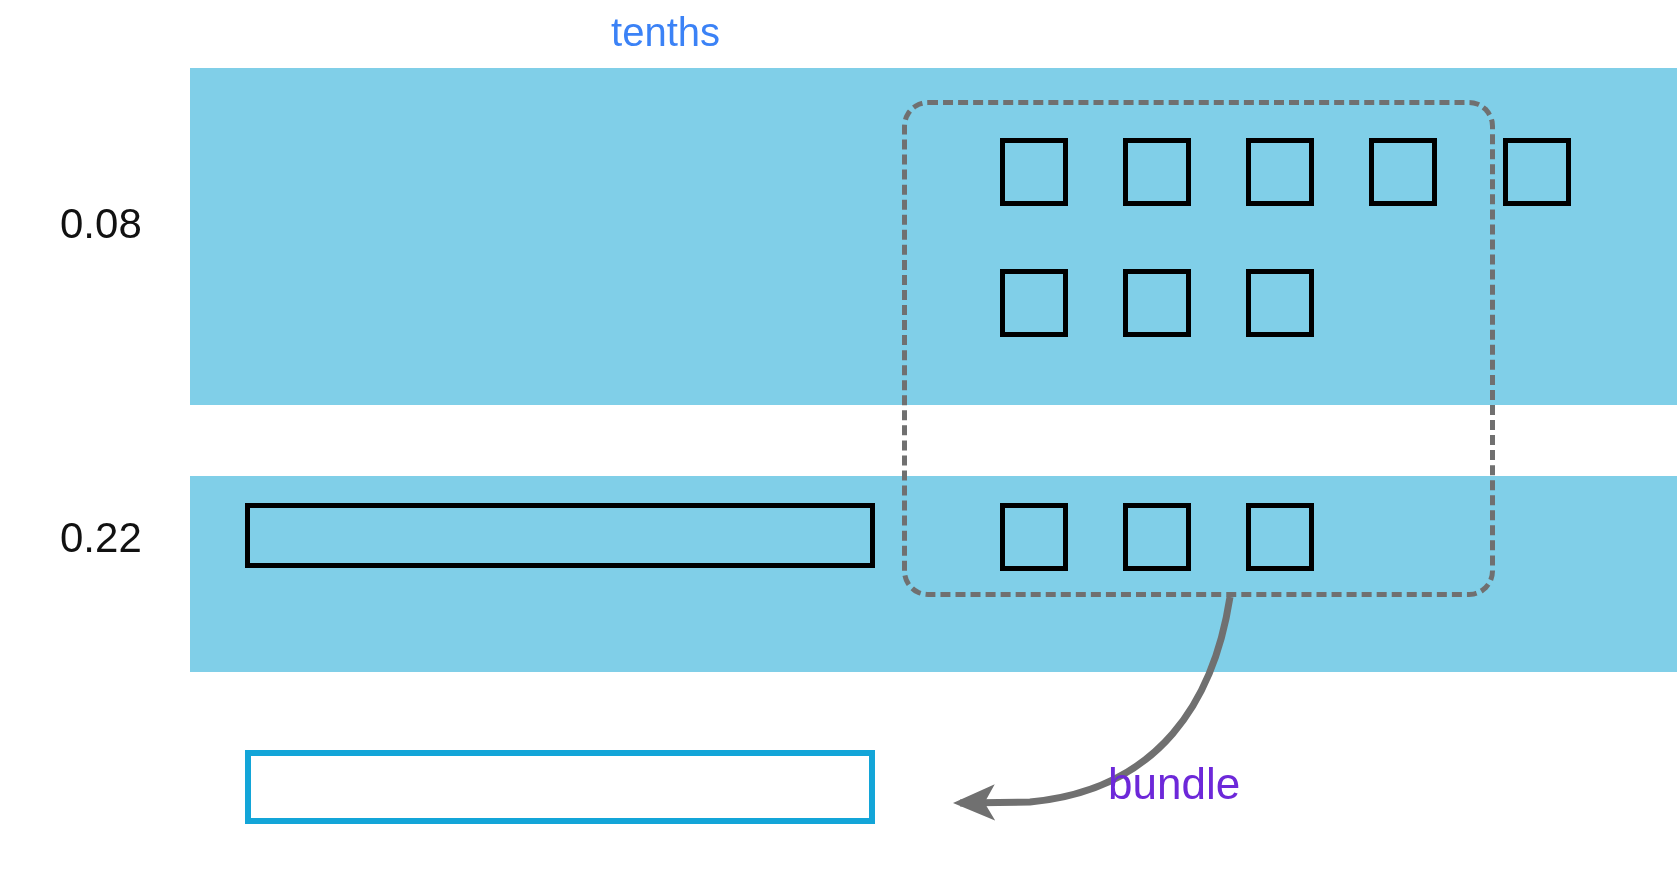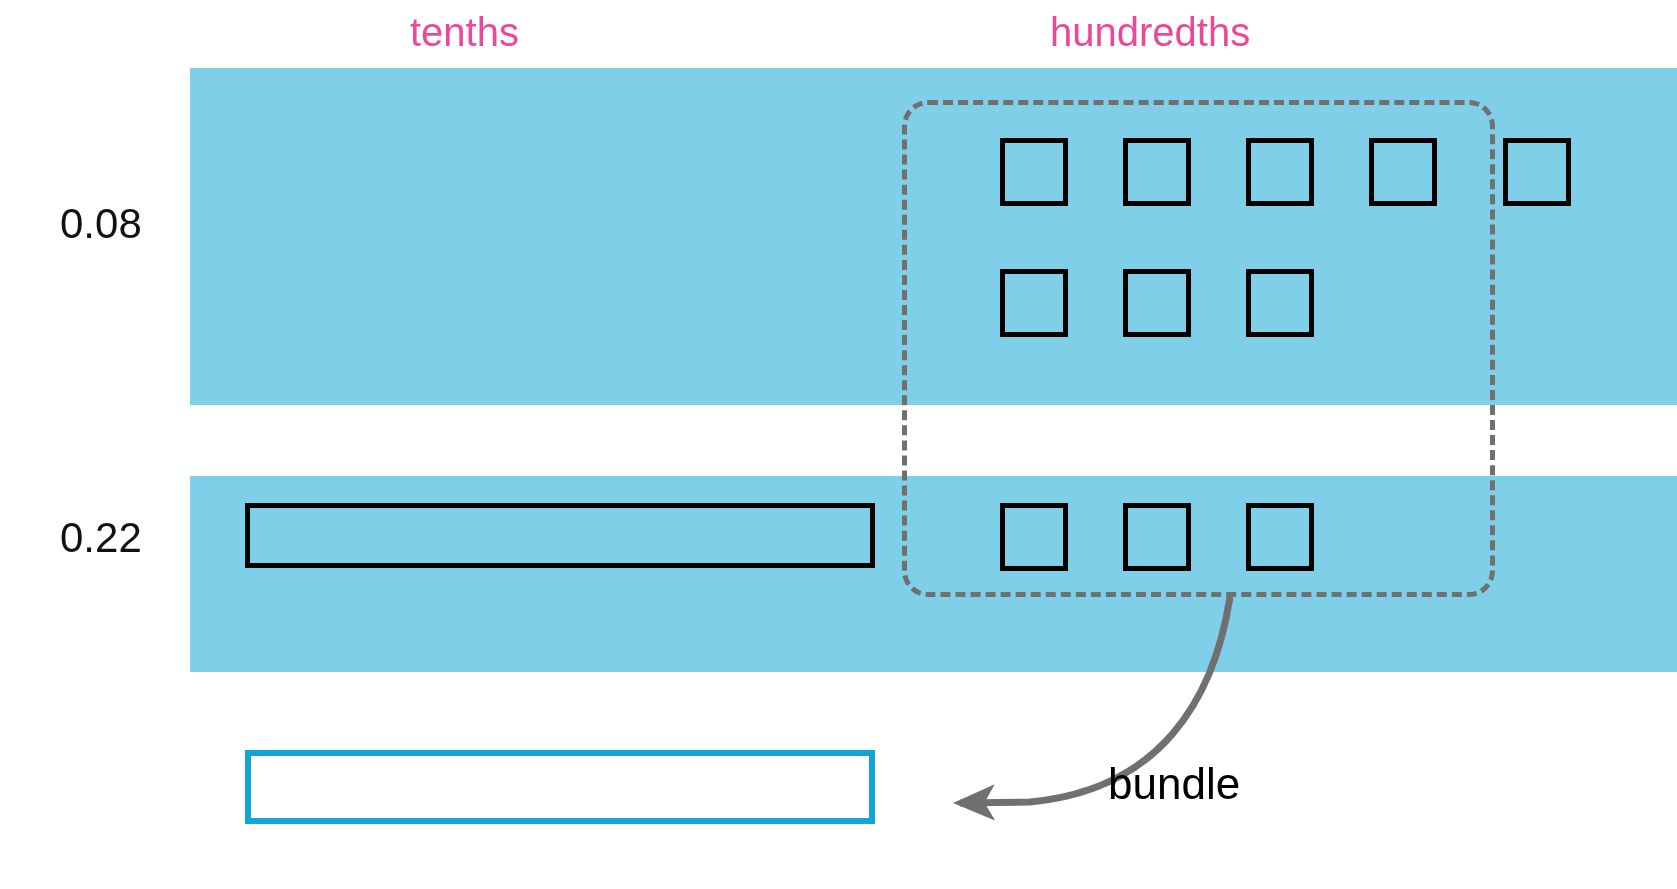--- a/index.html
+++ b/index.html
@@ -15,23 +15,23 @@
     width: 1677px;
     height: 889px;
     background: #ffffff;
     overflow: hidden;
   }
 
   
   .col-heading {
     position: absolute;
     font-size: 40px;
-    color: #ec4899;
+    color: #3b82f6;
     white-space: nowrap;
-    text-align: left;
+    text-align: right;
     line-height: 1;
   }
   #heading-tenths      { left: 410px; top: 12px; width: 310px; }
   #heading-hundredths  { left: 1050px; top: 12px; width: 420px; }
 
   
   .row-label {
     position: absolute;
     font-size: 42px;
     color: #111111;
@@ -110,33 +110,32 @@
     height: 889px;
     pointer-events: none;
   }
 
   
   #bundle-caption {
     position: absolute;
     left: 1108px;
     top: 762px;
     font-size: 44px;
-    color: #000000;
+    color: #6d28d9;
     white-space: nowrap;
     line-height: 1;
   }
 </style>
 </head>
 <body>
 
 <div id="stage">
 
   <div class="col-heading" id="heading-tenths">tenths</div>
 
-  <div class="col-heading" id="heading-hundredths">hundredths</div>
 
   <div class="value-band" id="band-row-0"></div>
 
   <div class="row-label" id="label-row-0">0.08</div>
 
   <div class="unit-square" style="left:1000px; top:138px;"></div>
   <div class="unit-square" style="left:1123px; top:138px;"></div>
   <div class="unit-square" style="left:1246px; top:138px;"></div>
   <div class="unit-square" style="left:1369px; top:138px;"></div>
   <div class="unit-square" style="left:1503px; top:138px;"></div>

